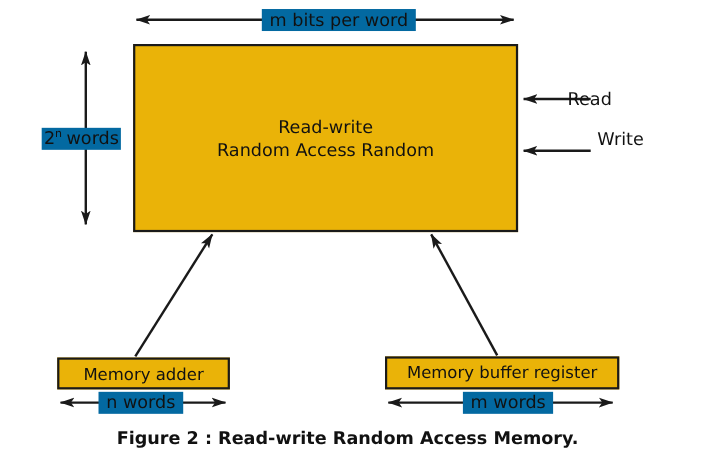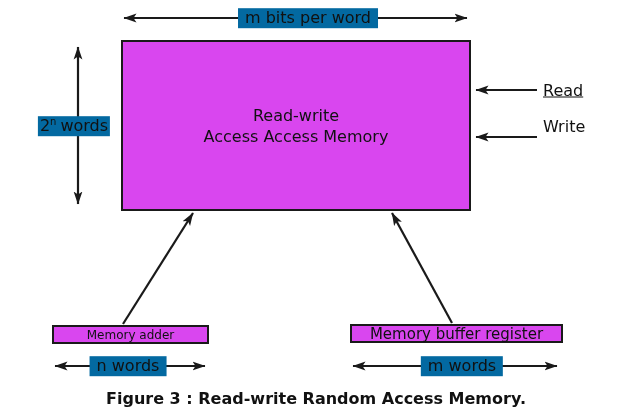--- a/index.html
+++ b/index.html
@@ -26,35 +26,35 @@
   .side-lbl{
     position:absolute;
     white-space:nowrap;
     font-size:16px;
     transform:translateY(-50%);
     color:#111;
   }
   .box{
     position:absolute;
     border:2px solid #1a1a1a;
-    background:#d946ef;
+    background:#eab308;
     box-sizing:border-box;
     display:flex;
     align-items:center;
     justify-content:center;
     text-align:center;
   }
   .main-box{
     left:121px;top:40px;width:350px;height:171px;
     flex-direction:column;
     font-size:16px;
     line-height:21px;
   }
-  .adder-box{left:52px;top:325px;width:157px;height:19px;font-size:12px;}
-  .buffer-box{left:350px;top:324px;width:213px;height:19px;font-size:15px;}
+  .adder-box{left:52px;top:325px;width:157px;height:29px;font-size:15px;}
+  .buffer-box{left:350px;top:324px;width:213px;height:30px;font-size:15px;}
   .caption{
     position:absolute;
     left:316px;top:389px;
     transform:translateX(-50%);
     font-size:16px;
     font-weight:bold;
     white-space:nowrap;
     color:#111;
   }
   sup{font-size:10px;vertical-align:super;line-height:0;}
@@ -84,37 +84,37 @@
 
     <line x1="452" y1="323" x2="392" y2="213" stroke="#1a1a1a" stroke-width="2.2" marker-end="url(#ah)"></line>
 
     <line x1="55" y1="366" x2="205" y2="366" stroke="#1a1a1a" stroke-width="2.2" marker-start="url(#ah)" marker-end="url(#ah)"></line>
 
     <line x1="353" y1="366" x2="557" y2="366" stroke="#1a1a1a" stroke-width="2.2" marker-start="url(#ah)" marker-end="url(#ah)"></line>
   </svg>
 
   <div class="box main-box">
     <div>Read-write</div>
-    <div>Access Access Memory</div>
+    <div>Random Access Random</div>
   </div>
 
   <div class="lbl" style="left:308px;top:18px;">m bits per word</div>
 
   <div class="lbl plain" style="left:74px;top:126px;">
     <span>2</span><sup>n</sup><span class="words-suffix">words</span>
   </div>
 
-  <div class="side-lbl" style="left:543px;top:90px;text-decoration:underline;">Read</div>
+  <div class="side-lbl" style="left:516px;top:90px;">Read</div>
   <div class="side-lbl" style="left:543px;top:126px;">Write</div>
 
   <div class="box adder-box">
     <span>Memory adder</span>
   </div>
   <div class="lbl" style="left:128px;top:366px;">n words</div>
 
   <div class="box buffer-box">
     <span>Memory buffer register</span>
   </div>
   <div class="lbl" style="left:462px;top:366px;">m words</div>
 
-  <div class="caption">Figure 3 : Read-write Random Access Memory.</div>
+  <div class="caption">Figure 2 : Read-write Random Access Memory.</div>
 
 </div>
 
 </body></html>

